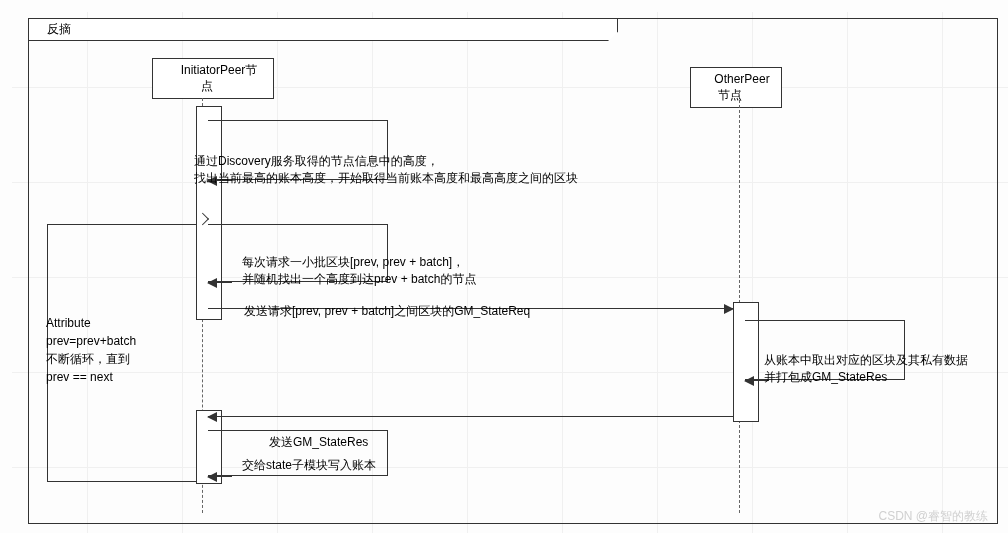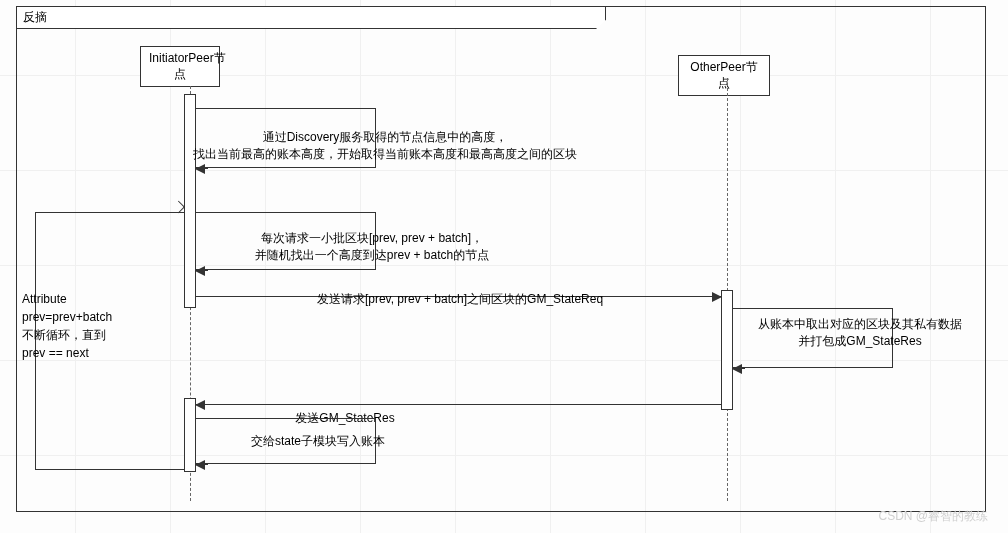--- a/index.html
+++ b/index.html
@@ -1,15 +1,15 @@
 <!DOCTYPE html>
 <html><head>
   <meta charset="utf-8">
   <style>
-    * { margin: 0; padding: 0; box-sizing: border-box; }
+    * { margin: 0; padding: 12px; box-sizing: border-box; }
     body {
       font-family: "Microsoft YaHei", Arial, sans-serif;
       font-size: 12px;
       background: #fdfdfd;
       position: relative;
       width: 1008px;
       height: 533px;
     }
     .grid-bg {
       position: absolute;
@@ -79,21 +79,20 @@
       position: absolute;
       right: -1px; top: -5px;
       width: 8px; height: 8px;
       border-top: 1px solid #333;
       border-right: 1px solid #333;
       transform: rotate(45deg);
       transform-origin: top right;
     }
     .msg-label {
       position: absolute;
-      text-align: center;
       white-space: pre;
       line-height: 1.4;
       background: transparent;
     }
     .self-msg {
       position: absolute;
       border-top: 1px solid #333;
       border-right: 1px solid #333;
       border-bottom: 1px solid #333;
     }
@@ -114,21 +113,21 @@
 <body>
 
 <div class="grid-bg"></div>
 
 <div class="frame" style="left:16px; top:6px; width:970px; height:506px;">
   <div class="frame-label" style="width:590px;">
     <span>反摘</span>
   </div>
 </div>
 
-<div class="lifeline-head" style="left:140px; top:46px; width:80px;">
+<div class="lifeline-head" style="left:140px; top:46px; width:122px;">
   <span style="white-space:pre;">InitiatorPeer节
 点</span>
 </div>
 <div class="lifeline-head" style="left:678px; top:55px; width:92px;">
   <span>OtherPeer节点</span>
 </div>
 
 <div class="lifeline-stem" style="left:190px; top:86px; height:415px;"></div>
 <div class="lifeline-stem" style="left:727px; top:78px; height:423px;"></div>
 
@@ -144,29 +143,29 @@
 <div style="position:absolute; left:35px; top:212px; width:149px; height:258px; border-left:1px solid #333; border-top:1px solid #333; border-bottom:1px solid #333;"></div>
 <div class="msg-line arrow-right-open" style="left:172px; top:212px; width:12px; border:none;"></div>
 
 <div class="note" style="left:22px; top:290px; width:130px;">Attribute
 prev=prev+batch
 不断循环，直到
 prev == next</div>
 
 <div class="self-msg" style="left:196px; top:212px; width:180px; height:58px;"></div>
 <div class="msg-line arrow-left" style="left:196px; top:270px; width:12px;"></div>
-<div class="msg-label" style="left:212px; top:230px; width:320px;">每次请求一小批区块[prev, prev + batch]，
+<div class="msg-label" style="left:218px; top:230px; width:320px;">每次请求一小批区块[prev, prev + batch]，
 并随机找出一个高度到达prev + batch的节点</div>
 
 <div class="msg-line arrow-right" style="left:196px; top:296px; width:525px;"></div>
-<div class="msg-label" style="left:220px; top:279px; width:480px;margin-top:12px;">发送请求[prev, prev + batch]之间区块的GM_StateReq</div>
+<div class="msg-label" style="left:220px; top:279px; width:480px;">发送请求[prev, prev + batch]之间区块的GM_StateReq</div>
 
 <div class="self-msg" style="left:733px; top:308px; width:160px; height:60px;"></div>
 <div class="msg-line arrow-left" style="left:733px; top:368px; width:12px;"></div>
-<div class="msg-label" style="left:740px; top:316px; width:240px;">从账本中取出对应的区块及其私有数据
+<div class="msg-label" style="left:740px; top:328px; width:240px;">从账本中取出对应的区块及其私有数据
 并打包成GM_StateRes</div>
 
 <div class="msg-line arrow-left" style="left:196px; top:404px; width:525px;"></div>
 <div class="msg-label" style="left:245px; top:388px; width:200px;margin-top:22px;">发送GM_StateRes</div>
 
 <div class="self-msg" style="left:196px; top:418px; width:180px; height:46px;"></div>
 <div class="msg-line arrow-left" style="left:196px; top:464px; width:12px;"></div>
 <div class="msg-label" style="left:218px; top:433px; width:200px;">交给state子模块写入账本</div>
 
 <div class="watermark">CSDN @睿智的教练</div>

